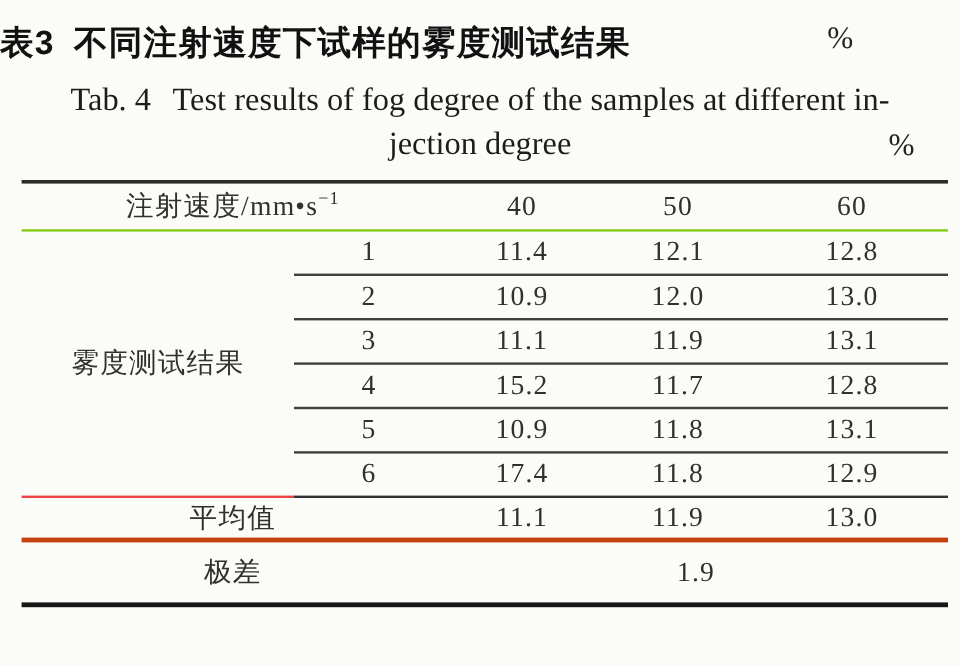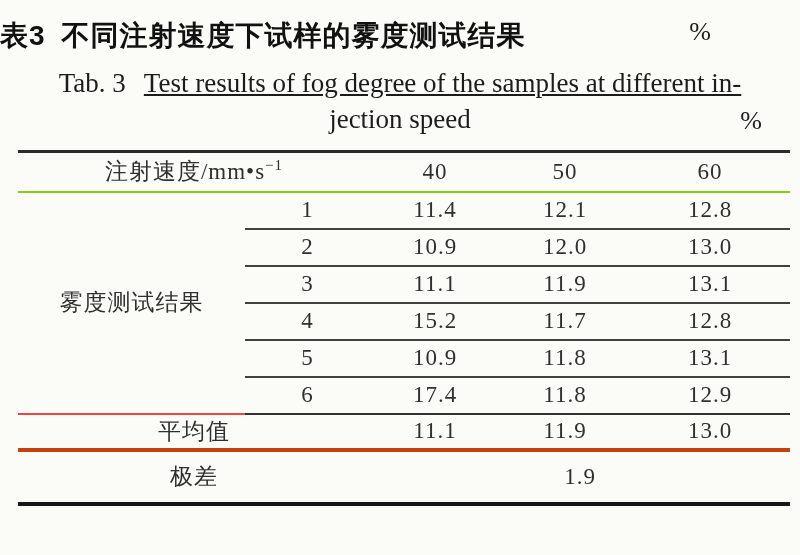--- a/index.html
+++ b/index.html
@@ -25,21 +25,21 @@
     position: absolute; top: 0; right: 36px;
     font-family: "Liberation Serif", "DejaVu Serif", serif;
     font-weight: normal; font-size: 26px; color: #222;
     letter-spacing: 0;
   }
   .title-en1 {
     position: absolute; top: 68px; left: 0; width: 800px;
     text-align: center; font-size: 27px; color: #1c1c1c;
     white-space: nowrap;
   }
-  .title-en1 .en-text { margin-left: 18px; text-decoration: underline; }
+  .title-en1 .en-text { margin-left: 18px; }
   .title-en2 {
     position: absolute; top: 104px; left: 0; width: 800px;
     text-align: center; font-size: 27px; color: #1c1c1c;
   }
   .title-en2 .unit-right { top: 2px; right: 38px; }
 
   
   .tbl-wrap { position: absolute; left: 18px; top: 150px; }
   table.haze {
     border-collapse: collapse; table-layout: fixed;
@@ -75,25 +75,25 @@
 <body>
 
 <div class="page">
 
   <div class="title-zh">
     <span class="zh-label">表3</span><span class="zh-text">不同注射速度下试样的雾度测试结果</span>
     <span class="unit-right">%</span>
   </div>
 
   <div class="title-en1">
-    <span class="en-prefix">Tab. 3</span><span class="en-text">Test results of fog degree of the samples at different in-</span>
+    <span class="en-prefix">Tab. 4</span><span class="en-text">Test results of fog degree of the samples at different in-</span>
   </div>
 
   <div class="title-en2">
-    <span>jection speed</span>
+    <span>jection degree</span>
     <span class="unit-right">%</span>
   </div>
 
   <div class="tbl-wrap">
     <table class="haze">
       <colgroup>
         <col style="width:227px">
           <col style="width:125px">
           <col style="width:130px">
           <col style="width:130px">

